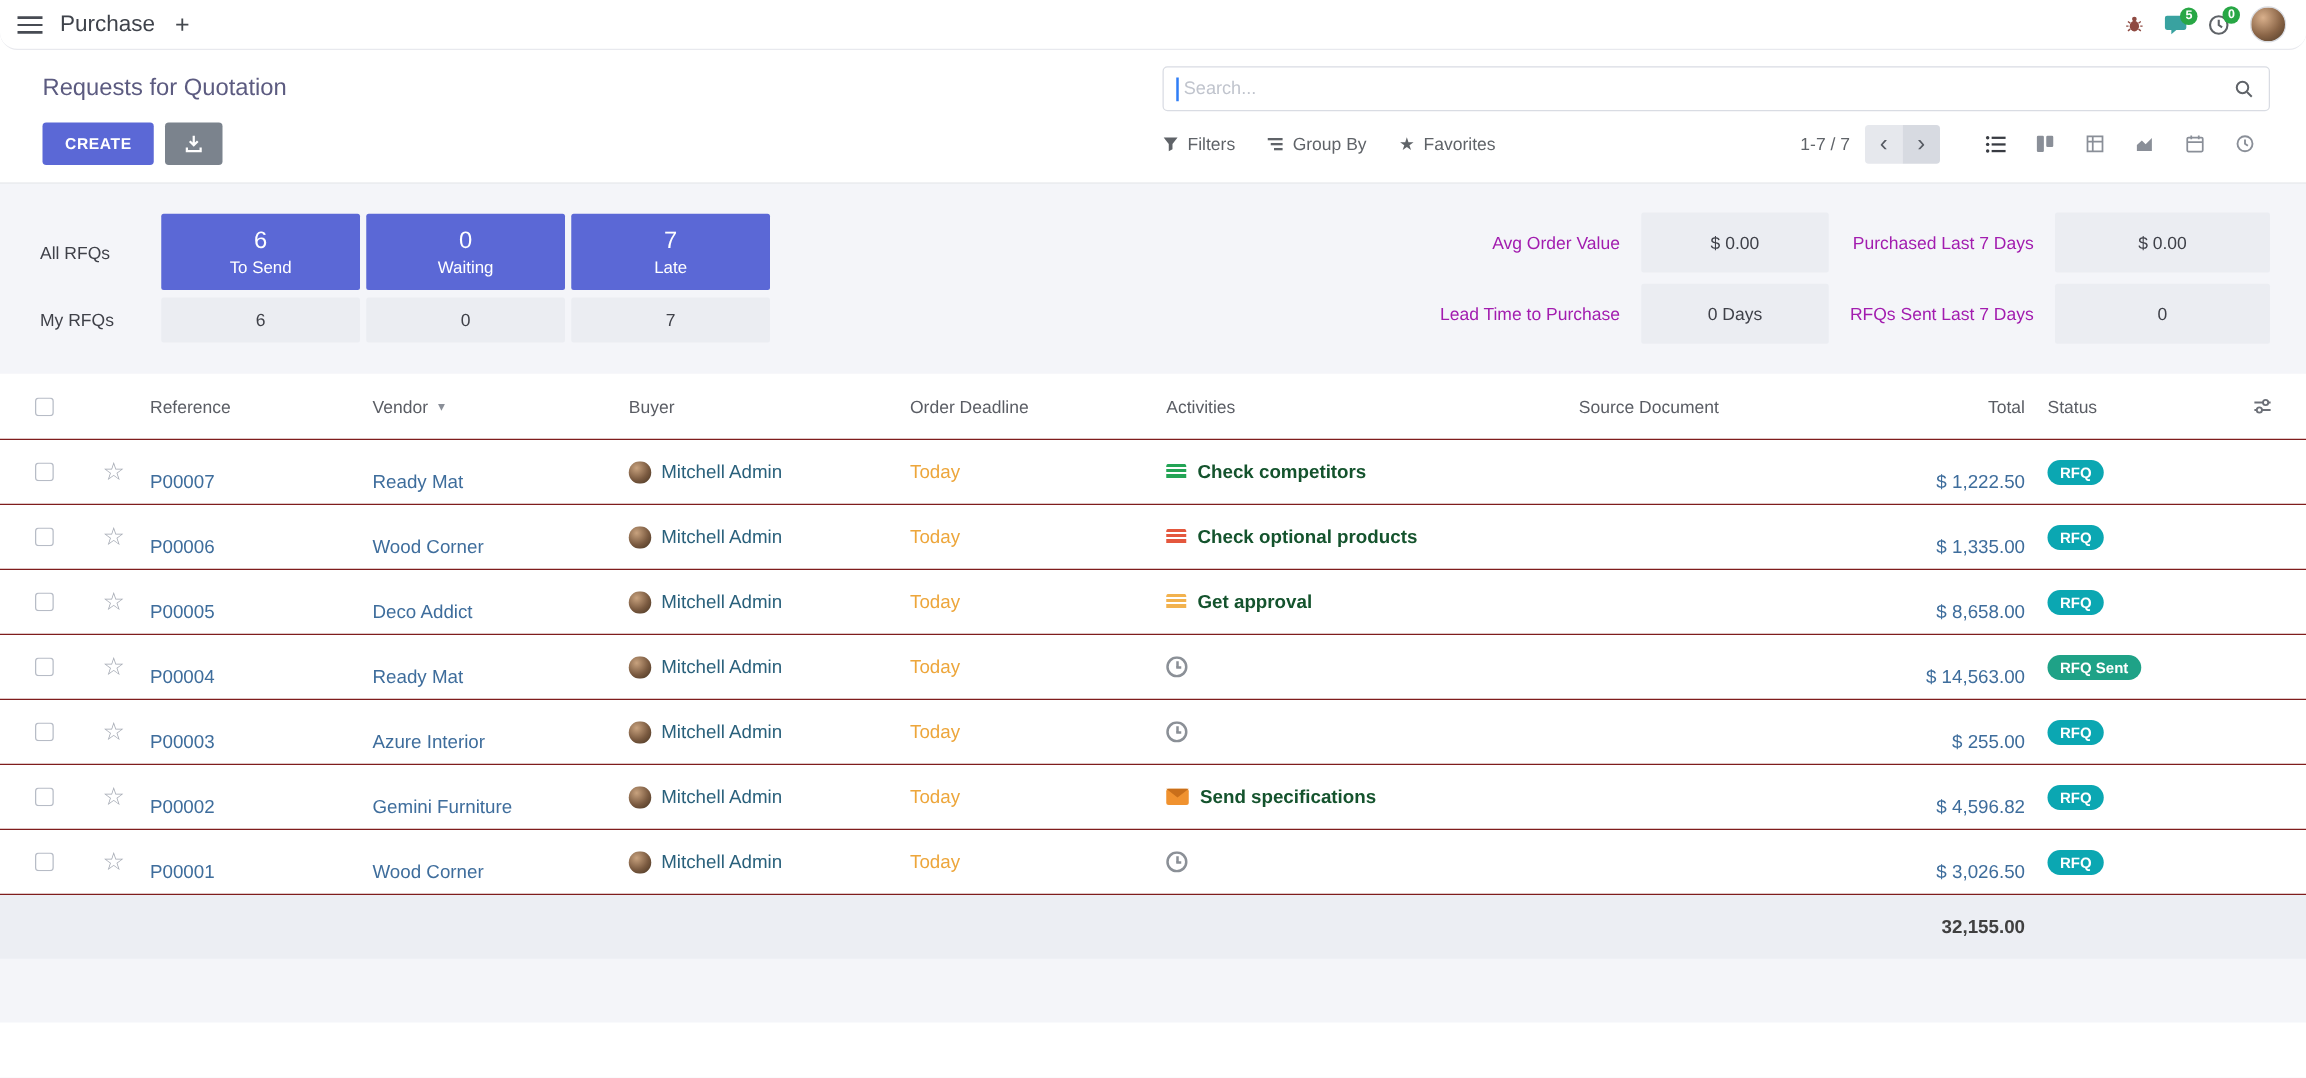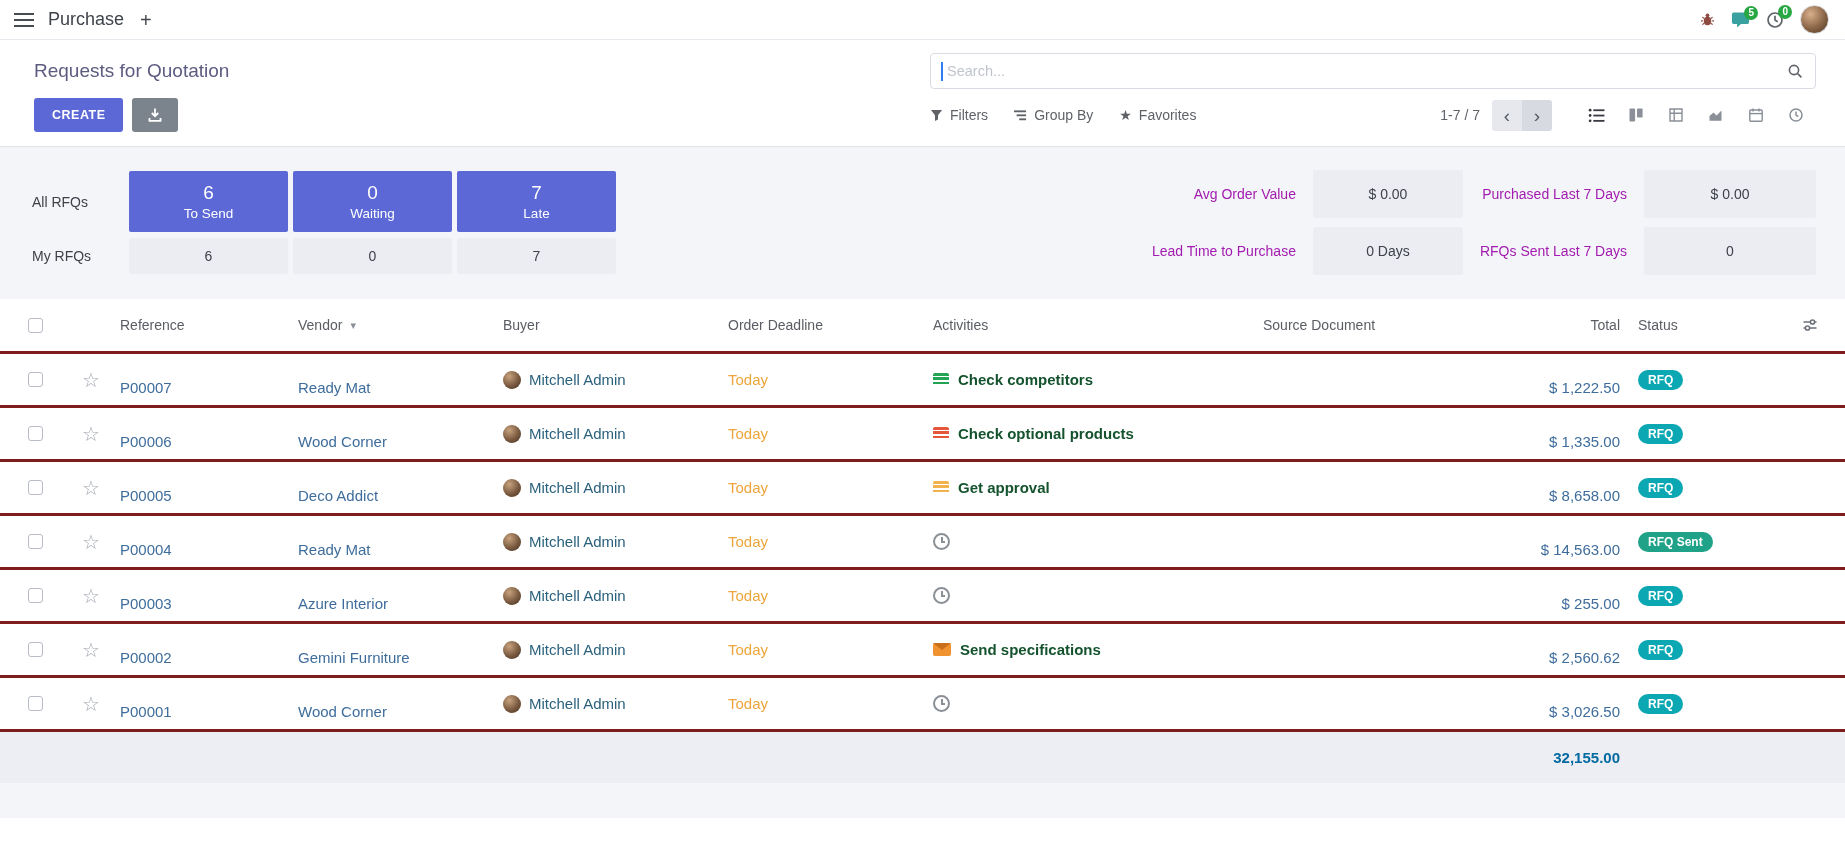--- a/index.html
+++ b/index.html
@@ -2,21 +2,21 @@
 <html><head>
 <meta charset="utf-8">
 <style>
   html,body{margin:0;padding:0;}
   body{background:#ffffff;}
   .app{width:1845px;height:862px;position:relative;overflow:hidden;
        font-family:"Liberation Sans",sans-serif;color:#3c3f46;background:#ffffff;font-size:15px;}
 
   
   .navbar{height:40px;background:#fff;border-bottom:1px solid #e8e9ee;display:flex;align-items:center;
-          justify-content:space-between;padding:0 16px 0 14px;box-sizing:border-box;}
+          justify-content:space-between;padding:0 16px 0 14px;box-sizing:border-box;border-radius:14px;}
   .nav-left{display:flex;align-items:center;gap:14px;}
   .burger{width:20px;height:14px;background:repeating-linear-gradient(180deg,#474b53 0 2px,transparent 2px 6px);
           border:none;cursor:pointer;padding:0;}
   .nav-title{font-size:18px;color:#3f434b;cursor:pointer;}
   .nav-plus{border:none;background:none;font-size:20px;color:#45494f;cursor:pointer;padding:0 2px;line-height:1;}
   .nav-right{display:flex;align-items:center;gap:16px;}
   .nav-iconbtn{border:none;background:none;padding:0;position:relative;cursor:pointer;display:flex;align-items:center;}
   .nav-badge{position:absolute;top:-6px;right:-8px;background:#28a745;color:#fff;font-size:10px;font-weight:bold;
              padding:2px 4px;border-radius:8px;line-height:1;}
   .avatar-lg{width:27px;height:27px;border-radius:50%;border:1px solid #d9dce2;
@@ -72,21 +72,21 @@
            align-items:center;justify-content:center;cursor:pointer;}
   .dash-stats{margin-left:auto;display:grid;grid-template-columns:auto 150px auto 172px;column-gap:17px;row-gap:9px;
               align-items:center;}
   .stat-label{font-size:14px;color:#a21caf;text-align:right;}
   .stat-value{height:48px;background:#ebedf2;border-radius:2px;font-size:14px;color:#3f4149;display:flex;
               align-items:center;justify-content:center;}
 
   
   .table-card{margin-top:24px;}
   .trow{display:grid;grid-template-columns:70px 42px 178px 205px 225px 205px 330px 195px 180px 145px 70px;
-        align-items:center;height:51px;background:#fff;border-bottom:3px solid #7f1d1d;}
+        align-items:center;height:51px;background:#fff;border-bottom:1px solid #7f1d1d;}
   .thead{height:52px;}
   .cell{display:flex;align-items:center;padding:0 8px;box-sizing:border-box;overflow:hidden;white-space:nowrap;}
   .c-sel,.c-star,.c-gear{justify-content:center;padding:0;}
   .c-total{justify-content:flex-end;padding-right:10px;}
   .hlabel{font-size:14px;color:#5a5d64;}
   .sort-caret{font-size:11px;color:#8a8f98;margin-left:8px;}
   .row-check{appearance:none;-webkit-appearance:none;width:15px;height:15px;border:1px solid #b7bcc6;border-radius:3px;
              background:#fff;margin:0;cursor:pointer;}
   .star{font-size:20px;color:#a4a9b3;cursor:pointer;line-height:1;}
   .link{color:#3e6d9c;cursor:pointer;margin-top:16px;}
@@ -106,21 +106,21 @@
   .act-icon[data-icon="envelope-icon-orange"]::before{content:"";position:absolute;left:0;top:0;
       border-left:9px solid transparent;border-right:9px solid transparent;border-top:7px solid #c96f1a;}
   .act-icon[data-icon="clock-icon"]{width:13px;height:13px;border:2px solid #8b9097;border-radius:50%;}
   .act-icon[data-icon="clock-icon"]::before{content:"";position:absolute;left:5.5px;top:2px;width:2px;height:5px;background:#8b9097;}
   .act-icon[data-icon="clock-icon"]::after{content:"";position:absolute;left:5.5px;top:5.5px;width:4.5px;height:2px;background:#8b9097;}
   .status-badge{display:inline-block;padding:4px 10px;border-radius:12px;background:#0ba7b2;color:#fff;
                 font-size:12px;font-weight:bold;line-height:1;}
   .status-badge[data-kind="rfq-sent"]{background:#1fa287;}
   .gear-icon{color:#6c7078;cursor:pointer;display:flex;}
   .tfooter{background:#eceef3;border-bottom:none;}
-  .footer-total{font-weight:bold;color:#0369a1;font-size:15px;}
+  .footer-total{font-weight:bold;color:#404040;font-size:15px;}
 </style>
 </head>
 <body>
 
 <div class="app">
 
   <header class="navbar">
     <div class="nav-left">
       <button class="burger"></button>
       <span class="nav-title">Purchase</span>
@@ -539,21 +539,21 @@
             <span class="deadline">Today</span>
           </div>
         <div class="cell">
             <span class="act-icon" data-icon="envelope-icon-orange"></span>
             <span class="act-label">Send specifications</span>
           </div>
         <div class="cell">
             <span></span>
           </div>
         <div class="cell c-total">
-            <span class="link">$ 2,560.62</span>
+            <span class="link">$ 4,596.82</span>
           </div>
         <div class="cell">
             <span class="status-badge" data-kind="rfq">RFQ</span>
           </div>
         <div class="cell c-gear"></div>
       </div>
 
       <div class="trow">
         <div class="cell c-sel">
             <input type="checkbox" class="row-check" style="">

